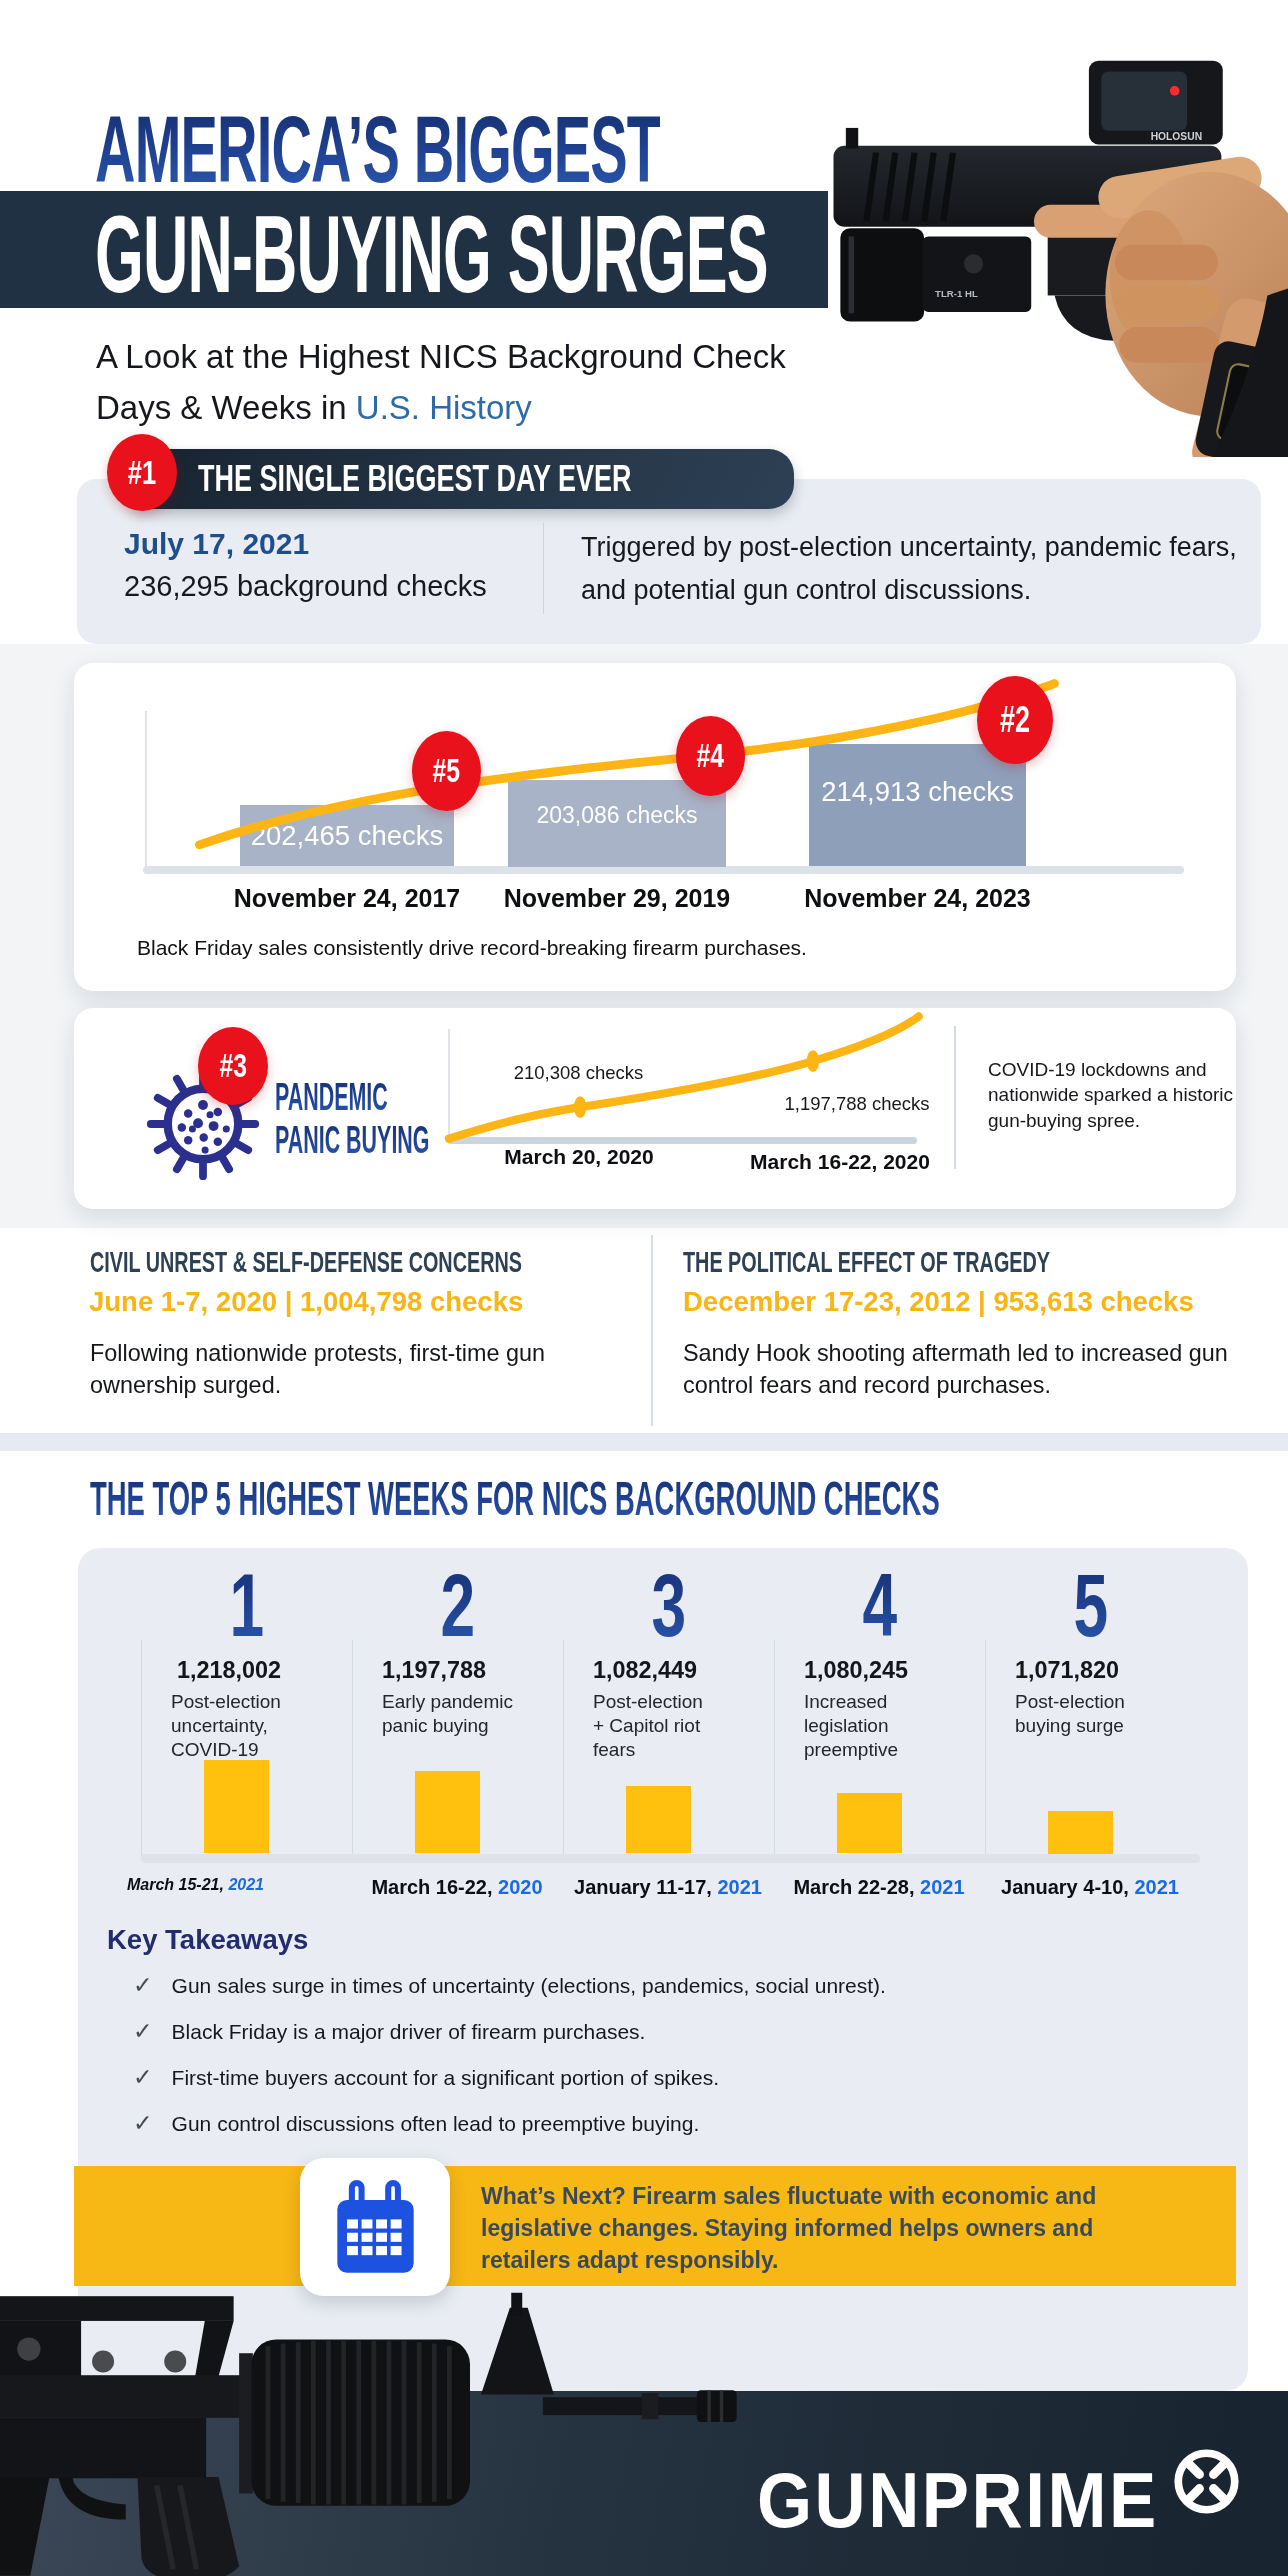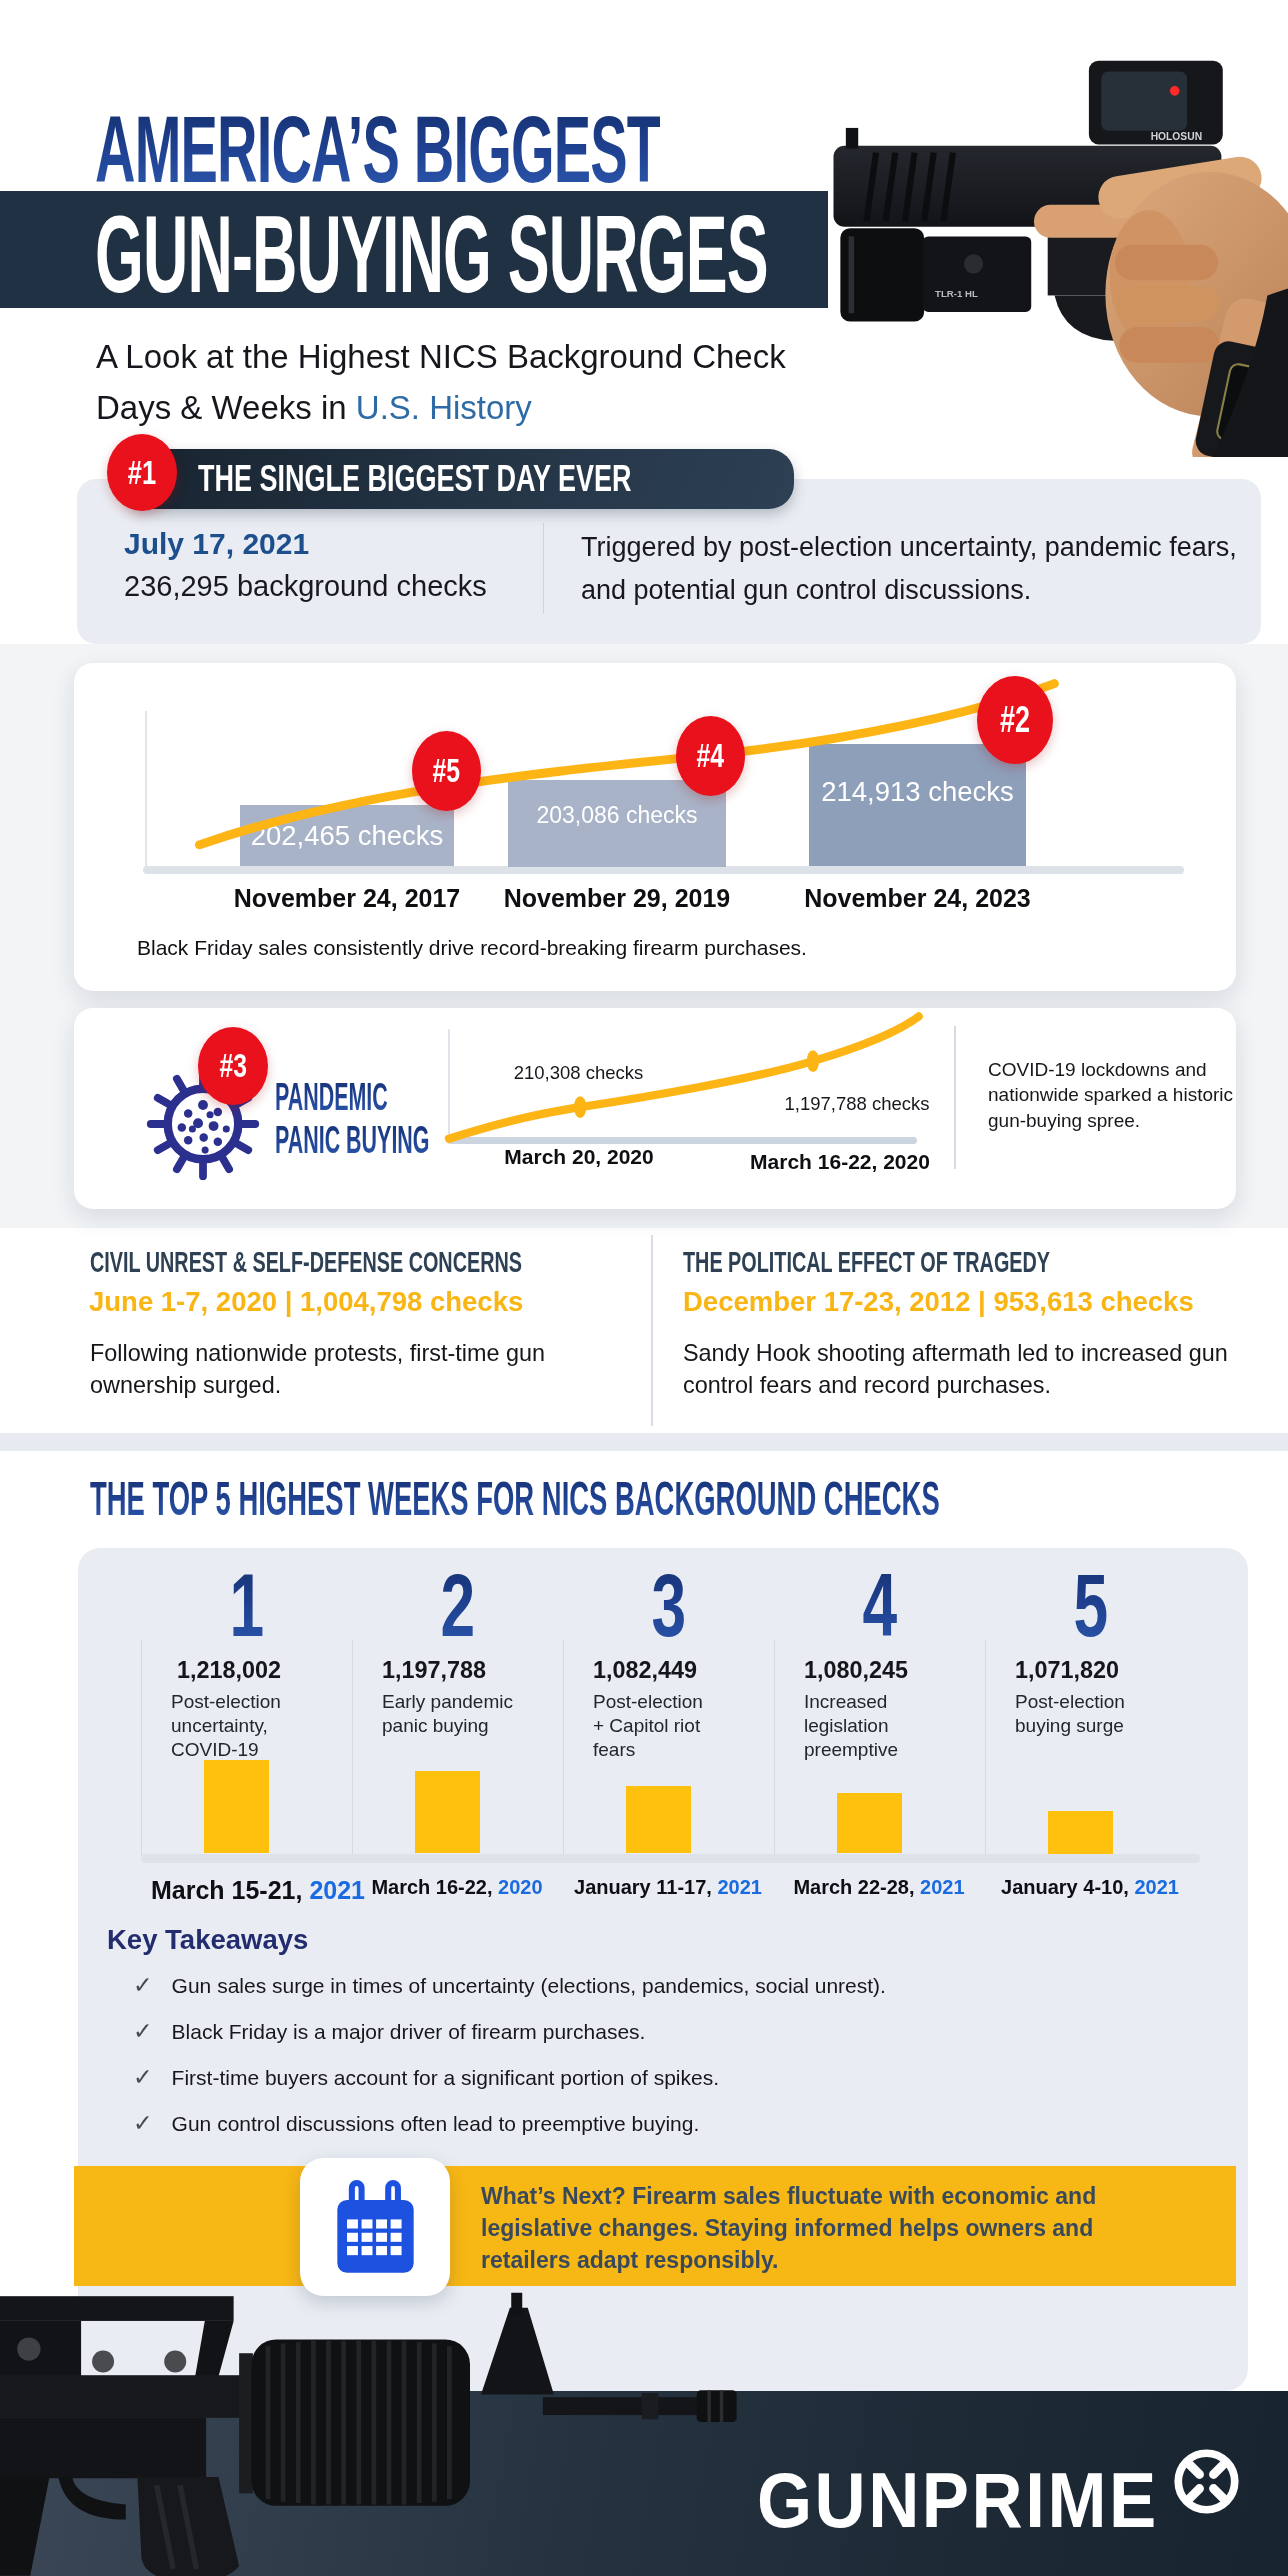--- a/index.html
+++ b/index.html
@@ -276,21 +276,21 @@
         <div></div>
       </div>
 
     <div class="abs" style="left:126px;top:212px;width:65px;height:93px;background:#ffc10d;"></div>
     <div class="abs" style="left:337px;top:223px;width:65px;height:82px;background:#ffc10d;"></div>
     <div class="abs" style="left:548px;top:238px;width:65px;height:67px;background:#ffc10d;"></div>
     <div class="abs" style="left:759px;top:245px;width:65px;height:60px;background:#ffc10d;"></div>
     <div class="abs" style="left:970px;top:263px;width:65px;height:43px;background:#ffc10d;"></div>
     <div class="abs" style="left:63px;top:306px;width:1059px;height:9px;background:#dfe3e9;border-radius:4.1px;"></div>
 
-    <div class="abs" style="left:49px;top:328px;width:238px;text-align:right;font-size:25px;font-weight:bold;color:#0e0f12;"><span>March 15-21,</span> <span class="yr">2021</span></div>
+    <div class="abs" style="left:49px;top:328px;width:238px;text-align:left;font-size:16px;font-weight:bold;color:#0e0f12;font-style:italic;"><span>March 15-21,</span> <span class="yr">2021</span></div>
     <div class="abs" style="left:260px;top:328px;width:238px;text-align:center;font-size:20px;font-weight:bold;color:#0e0f12;"><span>March 16-22,</span> <span class="yr">2020</span></div>
     <div class="abs" style="left:471px;top:328px;width:238px;text-align:center;font-size:20px;font-weight:bold;color:#0e0f12;"><span>January 11-17,</span> <span class="yr">2021</span></div>
     <div class="abs" style="left:682px;top:328px;width:238px;text-align:center;font-size:20px;font-weight:bold;color:#0e0f12;"><span>March 22-28,</span> <span class="yr">2021</span></div>
     <div class="abs" style="left:893px;top:328px;width:238px;text-align:center;font-size:20px;font-weight:bold;color:#0e0f12;"><span>January 4-10,</span> <span class="yr">2021</span></div>
 
     <div class="abs" style="left:29px;top:376px;font-size:27.5px;font-weight:bold;color:#232c6e;">Key Takeaways</div>
     <div class="abs" style="left:55px;top:423px;font-size:21px;color:#17181b;"><span class="tk-check" style="font-size:23.4px;">✓</span><span style="display:inline-block;width:19px;"></span><span>Gun sales surge in times of uncertainty (elections, pandemics, social unrest).</span></div>
     <div class="abs" style="left:55px;top:469px;font-size:21px;color:#17181b;"><span class="tk-check" style="font-size:23.4px;">✓</span><span style="display:inline-block;width:19px;"></span><span>Black Friday is a major driver of firearm purchases.</span></div>
     <div class="abs" style="left:55px;top:515px;font-size:21px;color:#17181b;"><span class="tk-check" style="font-size:23.4px;">✓</span><span style="display:inline-block;width:19px;"></span><span>First-time buyers account for a significant portion of spikes.</span></div>
     <div class="abs" style="left:55px;top:561px;font-size:21px;color:#17181b;"><span class="tk-check" style="font-size:23.4px;">✓</span><span style="display:inline-block;width:19px;"></span><span>Gun control discussions often lead to preemptive buying.</span></div>

